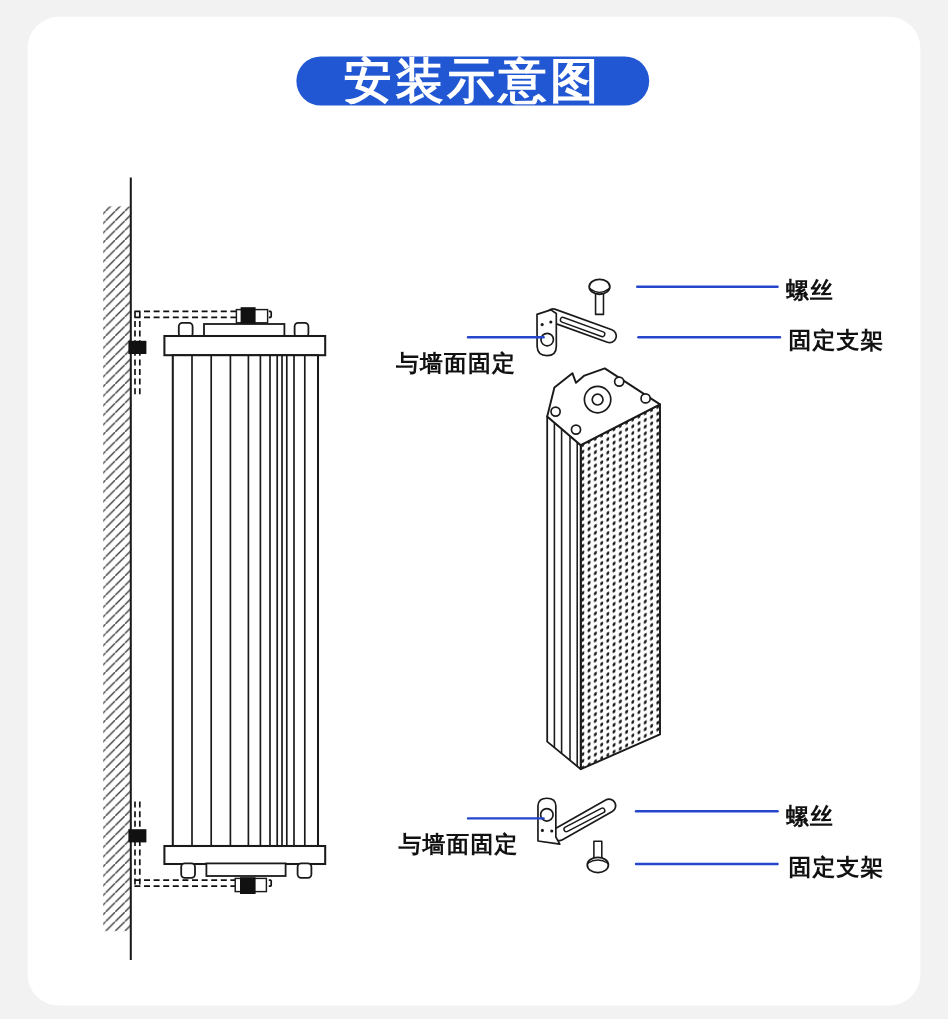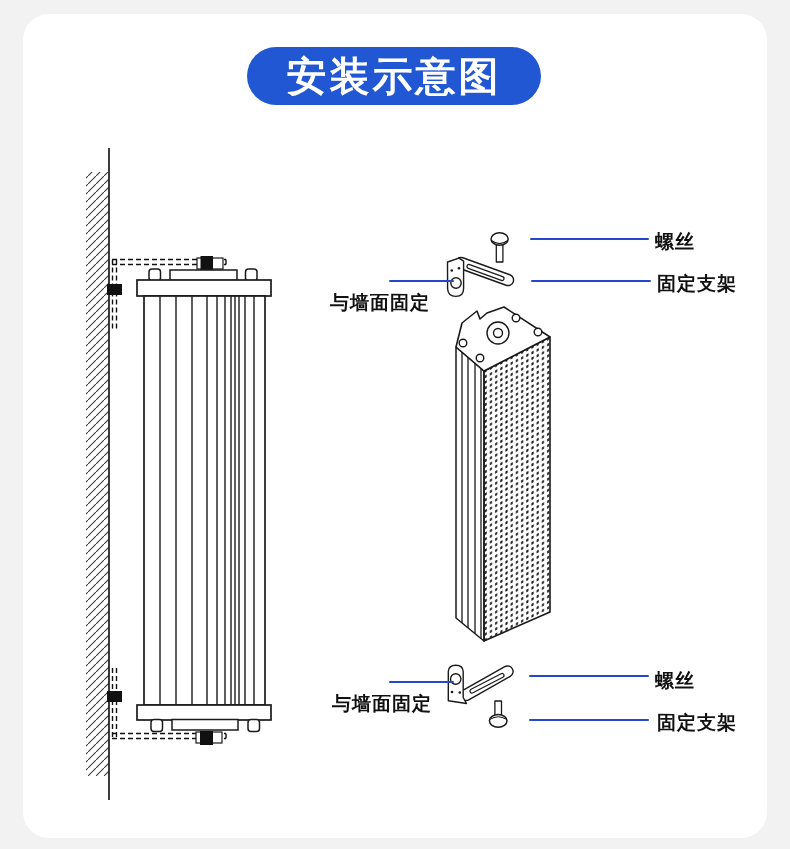--- a/index.html
+++ b/index.html
@@ -11,21 +11,21 @@
   body{
     background:var(--page-bg);
     font-family:"Liberation Sans","DejaVu Sans",sans-serif;
     position:relative;overflow:hidden;
   }
   .card{
     position:absolute;left:23px;top:14px;width:744px;height:824px;
     background:var(--card-bg);border-radius:26px;
   }
   .title-pill{
-    position:absolute;left:247px;top:47px;width:294px;height:58px;
+    position:absolute;left:247px;top:47px;width:294px;height:41px;
     background:var(--accent);border-radius:29px;
     color:#ffffff;font-size:40px;font-weight:bold;letter-spacing:3px;
     display:flex;align-items:center;justify-content:center;
     z-index:3;
   }
   .diagram-svg{position:absolute;left:0;top:0;z-index:2;}
   .callout-label{
     position:absolute;z-index:4;color:#111111;font-size:19px;
     font-weight:600;white-space:nowrap;letter-spacing:1px;font-family:Liberation Serif, serif;
   }

